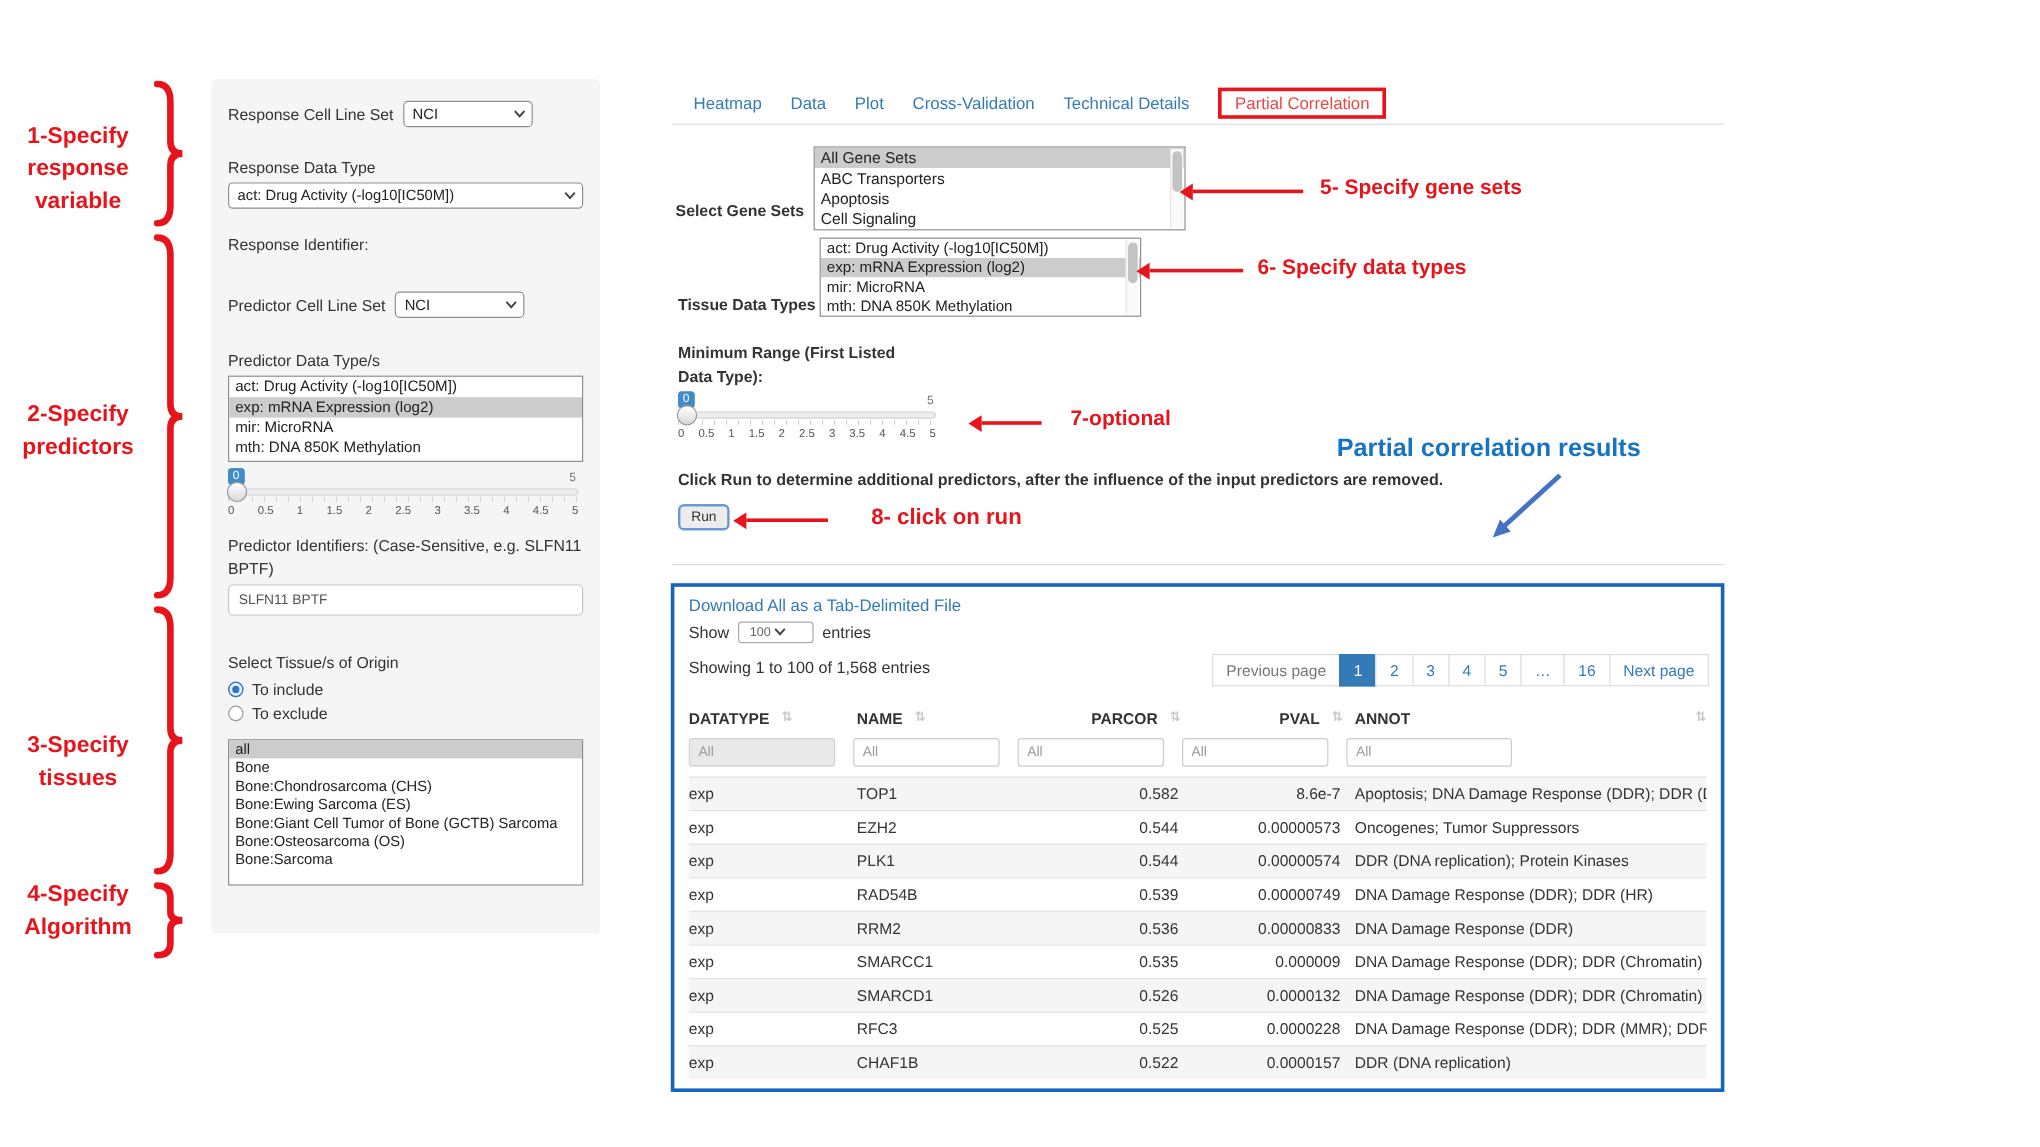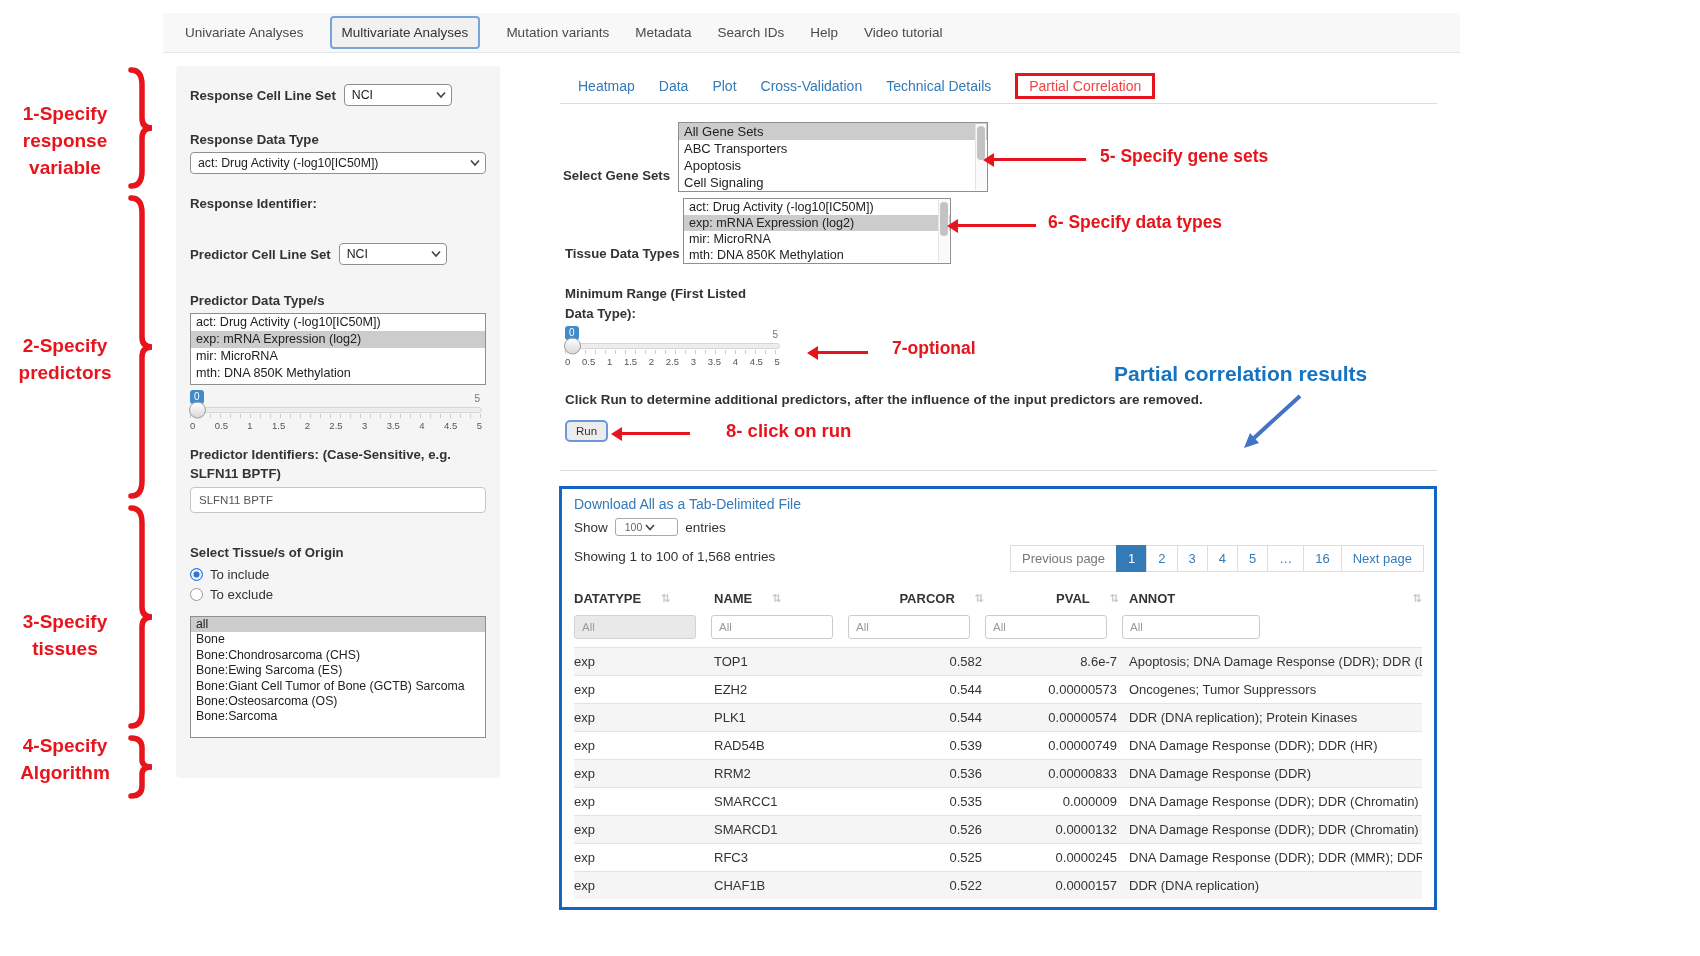--- a/index.html
+++ b/index.html
@@ -26,21 +26,21 @@
   .brace{position:absolute}
   .anno-text{position:absolute;color:var(--red);font-weight:bold;white-space:nowrap}
   .rarrow{position:absolute;height:3px;background:var(--red)}
   .rarrow::before{content:"";position:absolute;left:-11px;top:50%;transform:translateY(-50%);
                   width:0;height:0;border-top:7px solid transparent;border-bottom:7px solid transparent;
                   border-right:11px solid var(--red)}
 
   
   .sidebar{position:absolute;left:176px;top:66px;width:324px;height:712px;background:#f5f5f5;
            border-radius:4px;padding:18px 14px;overflow:hidden}
-  .sb-label{font-weight:bold;font-size:13.2px;color:#333;line-height:19px}
+  .sb-label{font-weight:normal;font-size:13.2px;color:#333;line-height:19px}
   .inline-row{display:flex;align-items:center;gap:8px}
   .select{background:#fff;border:1px solid #8f8f8f;border-radius:4px;font-size:12.3px;color:#222;
           padding:3px 20px 3px 7px;position:relative;white-space:nowrap;overflow:hidden;cursor:pointer}
   .select .chev{position:absolute;right:5px;top:50%;transform:translateY(-50%);line-height:0}
   .chev svg{width:10px;height:7px}
   .text-input{background:#fff;border:1px solid #c6c6c6;border-radius:4px;font-size:11.5px;color:#555;
               padding:6px 8px;width:100%}
   .listbox{background:#fff;border:1px solid #8f8f8f;overflow:hidden;position:relative;cursor:pointer}
   .listbox .opt{font-size:12.6px;line-height:17px;padding:0 5px;color:#222;white-space:nowrap}
   .listbox .opt.selected{background:#ccc}
@@ -87,50 +87,40 @@
                position:relative;cursor:pointer}
   .showing{position:absolute;left:12px;top:60px;font-size:13.5px;color:#333}
   .pagination{position:absolute;right:10px;top:56px;display:flex;font-size:13px}
   .page-btn{border:1px solid #ddd;padding:5px 11px;color:var(--link);margin-left:-1px;background:#fff;cursor:pointer;white-space:nowrap}
   .page-btn.prev,.page-btn.ellipsis{color:#777}
   .page-btn.active{background:var(--link);border-color:var(--link);color:#fff}
 
   .table{position:absolute;left:12px;right:12px;top:96px}
   .thead{display:grid;grid-template-columns:140px 175px 95px 135px 1fr;align-items:center;
          padding:6px 0 7px;font-weight:bold;font-size:13px;color:#333}
-  .th{display:flex;align-items:center;gap:20px}
+  .th{display:flex;gap:10px}
   .th.right{justify-content:flex-end}
   .th.annot{justify-content:space-between;padding-left:10px}
   .sort{color:#c8c8c8;font-size:11px;cursor:pointer}
   .filter-row{display:flex;gap:15px;margin:2px 0 8px}
   .filter{width:122px;border:1px solid #ccc;border-radius:3px;padding:5px 7px;font-size:11.5px;color:#555;background:#fff}
   .filter.gray{background:#e9e9e9;border-color:#d2d2d2}
   .filter::placeholder{color:#9a9a9a}
   .rows .row{display:grid;grid-template-columns:140px 175px 95px 135px 1fr;font-size:13px;color:#333;
              padding:6px 0;border-top:1px solid #e3e3e3}
   .rows .row:nth-child(odd){background:#f5f5f5}
   .cell{white-space:nowrap;overflow:hidden}
   .cell.right{text-align:right;padding-right:2px}
   .cell.annot{padding-left:10px}
 </style>
 </head>
 <body>
 
 <div class="canvas">
 
-  <div class="topnav">
-
-  <div class="nav-item">Univariate Analyses</div>
-      <div class="nav-item active">Multivariate Analyses</div>
-      <div class="nav-item">Mutation variants</div>
-      <div class="nav-item">Metadata</div>
-      <div class="nav-item">Search IDs</div>
-      <div class="nav-item">Help</div>
-      <div class="nav-item">Video tutorial</div>
-    </div>
 
   <div class="anno-big" style="left:6px;top:100px">
     <div>1-Specify</div>
     <div>response</div>
     <div>variable</div>
   </div>
   <svg class="brace" style="left:124px;top:66px" width="34" height="124">
     <path d="M7,4 Q18,4 18,19 L18,52 Q18,62 28,62 Q18,62 18,72 L18,105 Q18,120 7,120" fill="none" stroke="#e8141c" stroke-width="5.5" stroke-linecap="round"></path>
   </svg>
 
@@ -448,21 +438,21 @@
           <div class="cell">exp</div>
           <div class="cell">SMARCD1</div>
           <div class="cell right">0.526</div>
           <div class="cell right">0.0000132</div>
           <div class="cell annot">DNA Damage Response (DDR); DDR (Chromatin)</div>
         </div>
           <div class="row">
           <div class="cell">exp</div>
           <div class="cell">RFC3</div>
           <div class="cell right">0.525</div>
-          <div class="cell right">0.0000245</div>
+          <div class="cell right">0.0000228</div>
           <div class="cell annot">DNA Damage Response (DDR); DDR (MMR); DDR (DNA replication)</div>
         </div>
           <div class="row">
           <div class="cell">exp</div>
           <div class="cell">CHAF1B</div>
           <div class="cell right">0.522</div>
           <div class="cell right">0.0000157</div>
           <div class="cell annot">DDR (DNA replication)</div>
         </div>
         </div>

